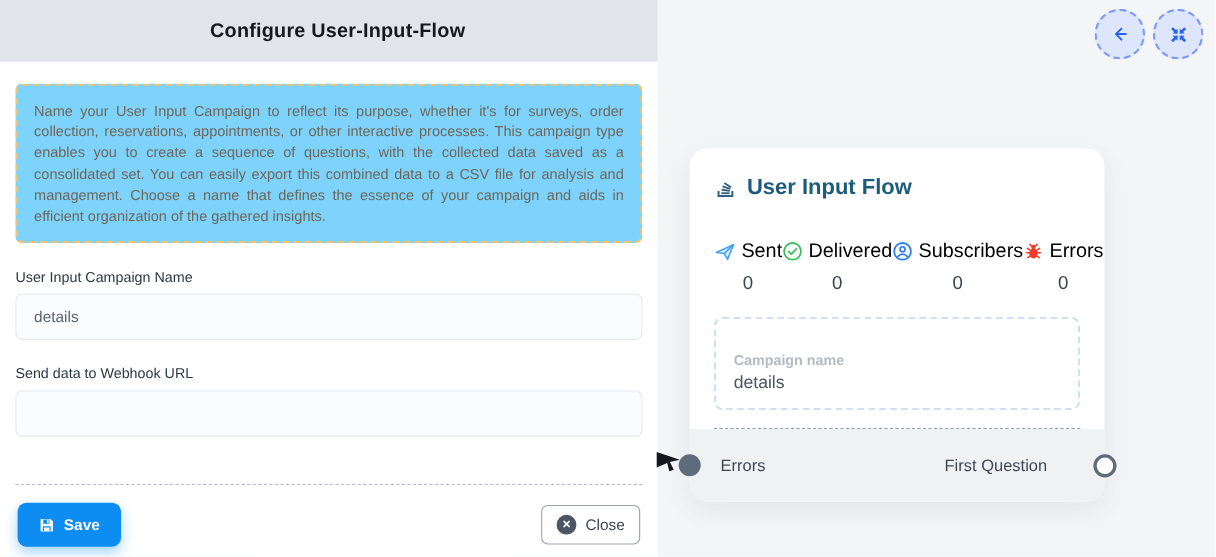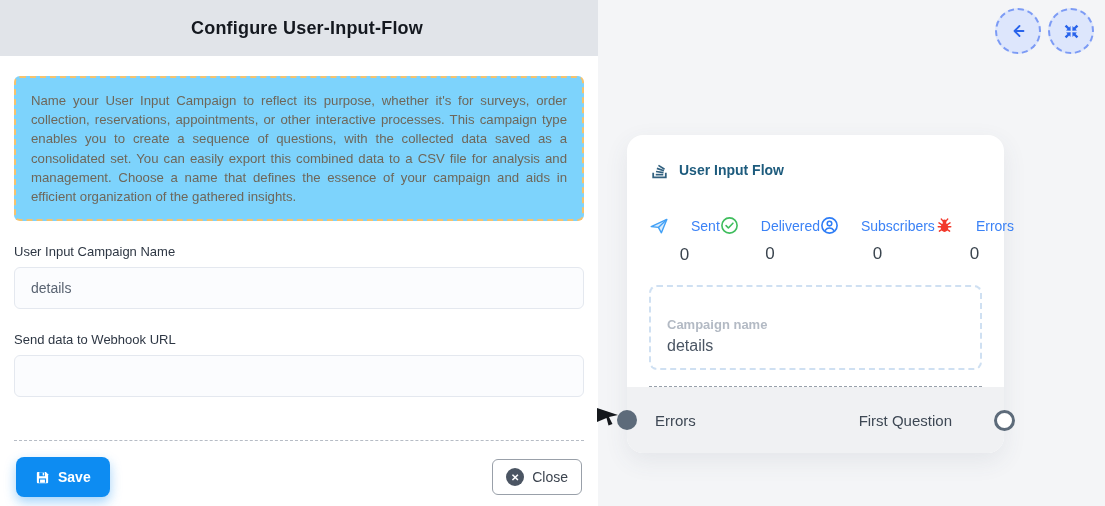--- a/index.html
+++ b/index.html
@@ -57,24 +57,24 @@
     background:#dde6fc; border:2px dashed #7c9bf5;
     display:flex; align-items:center; justify-content:center; cursor:pointer; padding:0;
   }
 
   .flow-card {
     position:absolute; left:29px; top:135px; width:377px;
     background:#fff; border-radius:16px;
     box-shadow:0 8px 24px rgba(70,80,100,.09);
   }
   .card-top { padding:24px 22px 0; }
-  .card-title-row { display:flex; align-items:center; gap:9px; color:#1d5b7d; font-size:14px; font-weight:bold; }
+  .card-title-row { display:flex; align-items:center; gap:9px; color:#1d5b7d; font-size:20px; font-weight:bold; }
 
   .stats-row { margin-top:36px; display:flex; justify-content:space-between; }
-  .stat-head { display:flex; align-items:center; gap:22px; color:#3b82f6; font-size:14px; }
+  .stat-head { display:flex; align-items:center; gap:5px; color:#000000; font-size:18px; }
   .stat-value { text-align:center; margin-top:9px; color:#3a444e; font-size:17px; }
 
   .campaign-box { margin-top:20px; border:2px dashed #cfe0f2; border-radius:8px; padding:10px 16px 13px; }
   .cb-label { color:#b3bac4; font-size:13px; font-weight:bold;margin-top:20px; }
   .cb-value { margin-top:5px; color:#4a5563; font-size:16px; }
 
   .card-sep { margin-top:16px; border-top:1px dashed #98a0aa; }
   .card-footer {
     position:relative; background:#f0f1f3; border-radius:0 0 16px 16px;
     height:66px; display:flex; align-items:center; justify-content:space-between; padding:0 28px;

